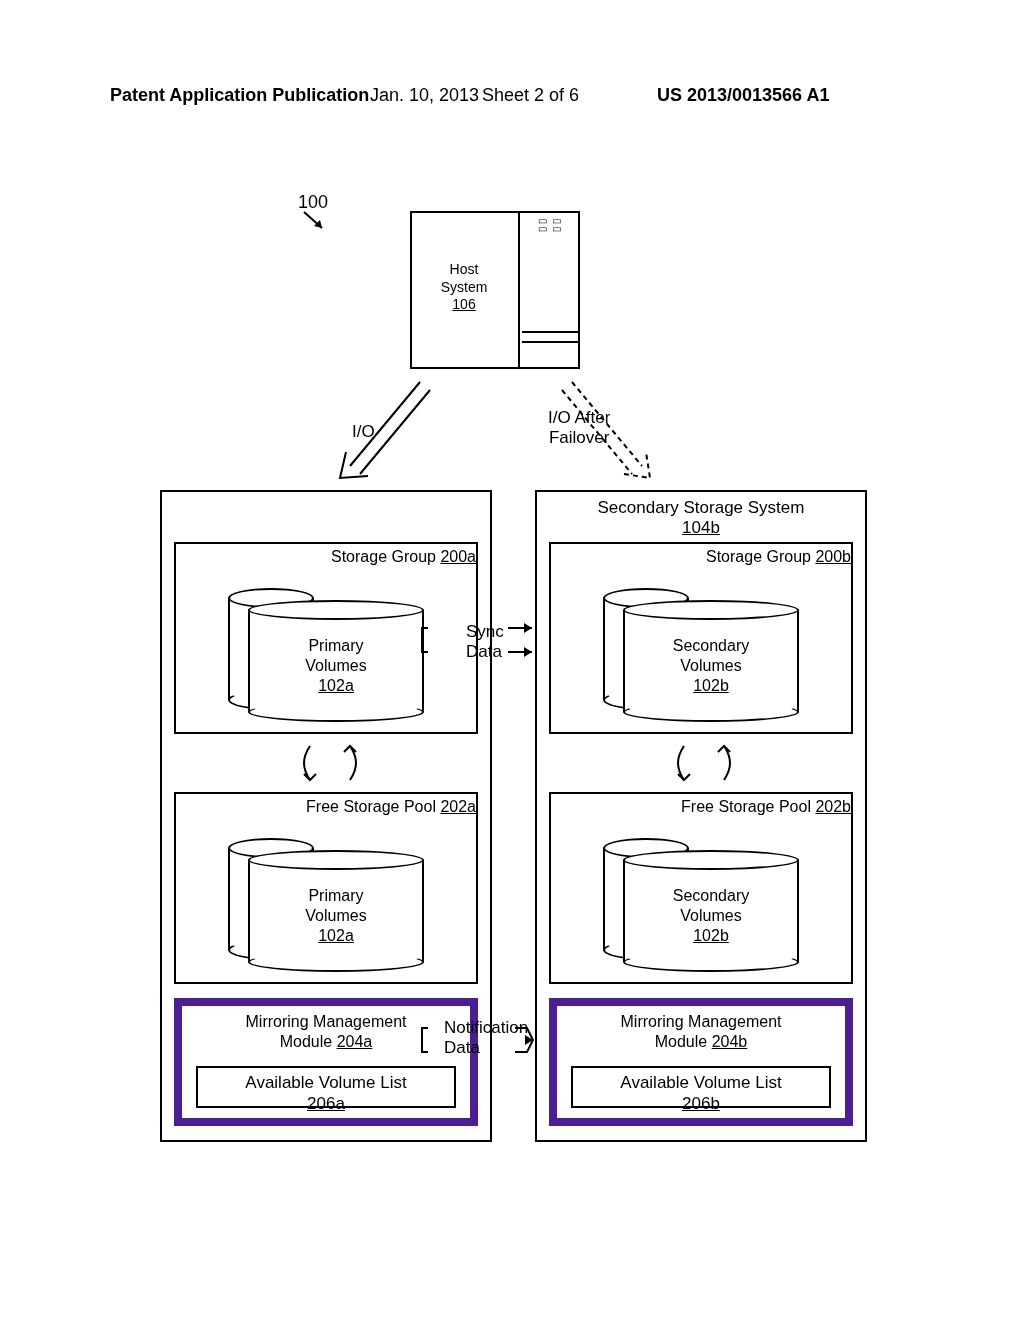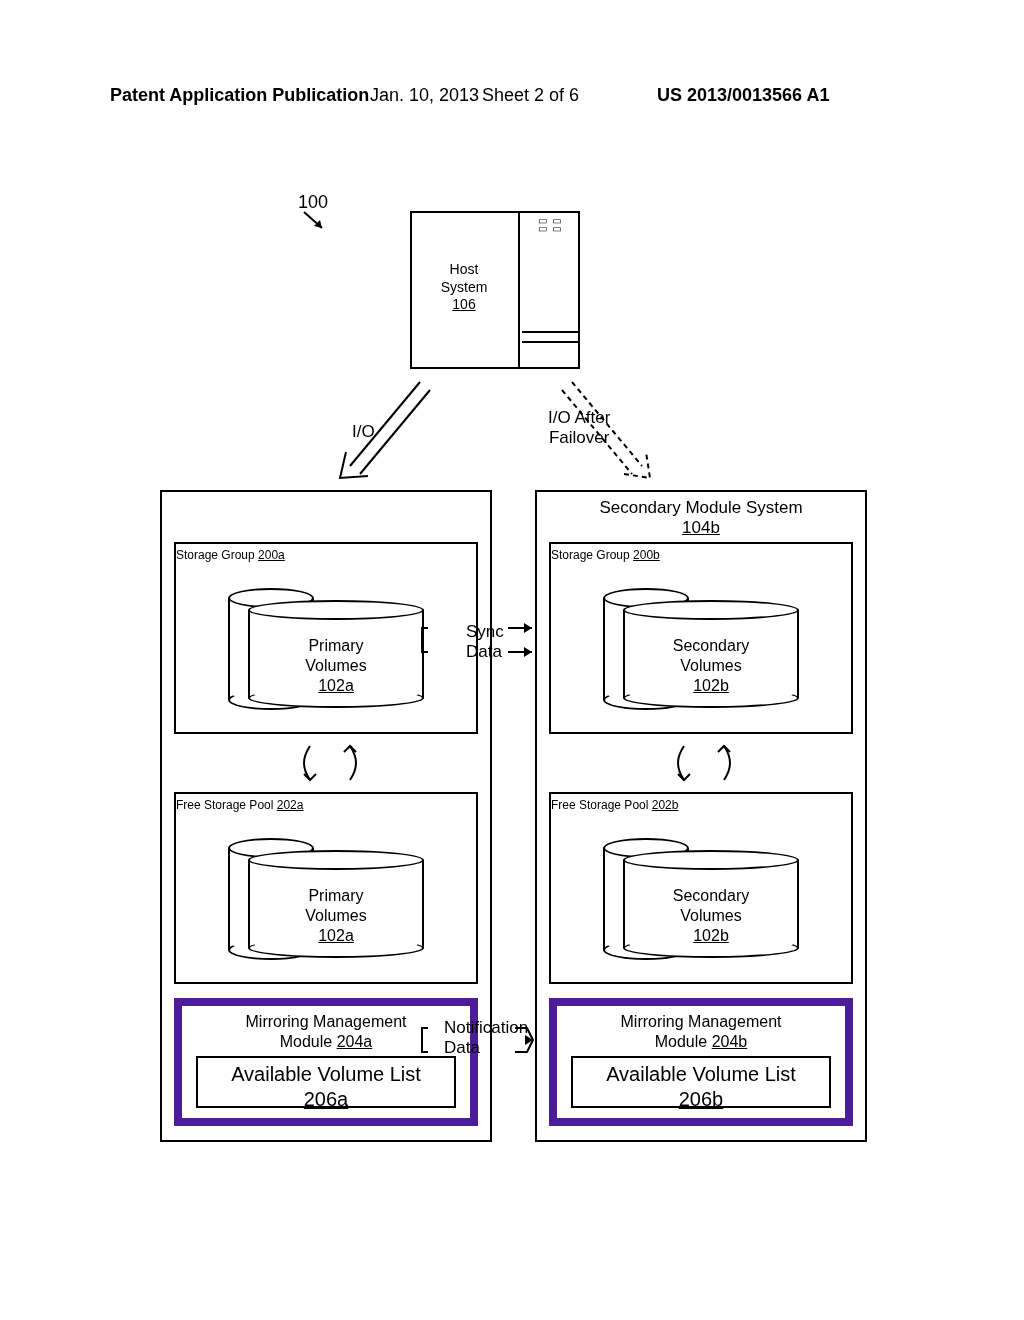--- a/index.html
+++ b/index.html
@@ -30,36 +30,36 @@
 
   .storage-system { position: absolute; width: 332px; border: 2px solid #000; padding: 6px 10px 14px 10px; }
   .storage-system.primary { top: 490px; left: 160px; height: 652px; }
   .storage-system.secondary { top: 490px; left: 535px; height: 652px; }
   .sys-title { text-align: center; font-size: 17px; }
   .sys-ref { text-decoration: underline; display: block; }
 
   .group { position: absolute; left: 12px; right: 12px; border: 2px solid #000; }
   .group-top { top: 50px; height: 192px; }
   .group-bottom { top: 300px; height: 192px; }
-  .group-title { position: absolute; top: 4px; left: 0; right: 0; text-align: left; font-size: 12px; }
+  .group-title { position: absolute; top: 4px; left: 0; right: 0; text-align: right; font-size: 16px; }
   .group-ref { text-decoration: underline; }
 
   .cyl-wrap { position: absolute; top: 44px; left: 52px; width: 198px; height: 136px; }
   .cyl-back { position: absolute; top: 0; left: 0; width: 86px; height: 122px; }
-  .cyl-front { position: absolute; top: 12px; left: 20px; width: 176px; height: 108px; }
+  .cyl-front { position: absolute; top: 12px; left: 20px; width: 176px; height: 122px; }
   .cyl-body { position: absolute; top: 10px; left: 0; right: 0; bottom: 10px; border-left: 2px solid #000; border-right: 2px solid #000; background:#fff; }
   .cyl-top { position: absolute; top: 0; left: 0; right: 0; height: 20px; border: 2px solid #000; border-radius: 50%; background:#fff; }
   .cyl-bot { position: absolute; bottom: 0; left: 0; right: 0; height: 20px; border: 2px solid #000; border-radius: 50%; border-top-color: transparent; background:#fff; }
   .cyl-label { position: absolute; top: 36px; left: 0; right: 0; text-align: center; font-size: 16px; line-height: 1.25; }
   .cyl-ref { text-decoration: underline; }
 
   .mgmt { position: absolute; top: 506px; left: 12px; right: 12px; height: 128px; border: 8px solid #4c1d95; }
   .mgmt-title { position: absolute; top: 6px; left: 0; right: 0; text-align: center; font-size: 16px; line-height: 1.25; }
   .mgmt-ref { text-decoration: underline; }
-  .avl-box { position: absolute; left: 14px; right: 14px; bottom: 10px; height: 52px; border: 2px solid #000; text-align: center; font-size: 20px; line-height: 1.25; padding-top: 4px; }
+  .avl-box { position: absolute; left: 14px; right: 14px; bottom: 10px; height: 42px; border: 2px solid #000; text-align: center; font-size: 17px; line-height: 1.25; padding-top: 4px; }
   .avl-ref { text-decoration: underline; display: block; }
 
   .between-label { position: absolute; font-size: 17px; line-height:1.15; }
   .sync-label { top: 622px; left: 466px; }
   .notif-label { top: 1018px; left: 444px; }
 
   .figcap { position: absolute; top: 1162px; left: 0; right: 0; text-align: center; font-size: 22px; font-weight: bold; }
 
   svg.abs { position: absolute; overflow: visible; }
 </style>
@@ -176,21 +176,21 @@
 
   <svg class="abs" style="top:738px;left:280px" width="100" height="50">
     <path d="M30 8 C 22 20, 22 30, 30 42" fill="none" stroke="#000" stroke-width="2"></path>
     <polyline points="24,36 30,42 36,36" fill="none" stroke="#000" stroke-width="2"></polyline>
     <path d="M70 42 C 78 30, 78 20, 70 8" fill="none" stroke="#000" stroke-width="2"></path>
     <polyline points="64,14 70,8 76,14" fill="none" stroke="#000" stroke-width="2"></polyline>
   </svg>
 
   <div class="storage-system secondary">
     <div class="sys-title">
-      <span>Secondary Module System</span>
+      <span>Secondary Storage System</span>
       <span class="sys-ref">104b</span>
     </div>
 
     <div class="group group-top">
       <div class="group-title">
         <span>Storage Group</span>
         <span class="group-ref">200b</span>
       </div>
       <div class="cyl-wrap">
         <div class="cyl-back">

